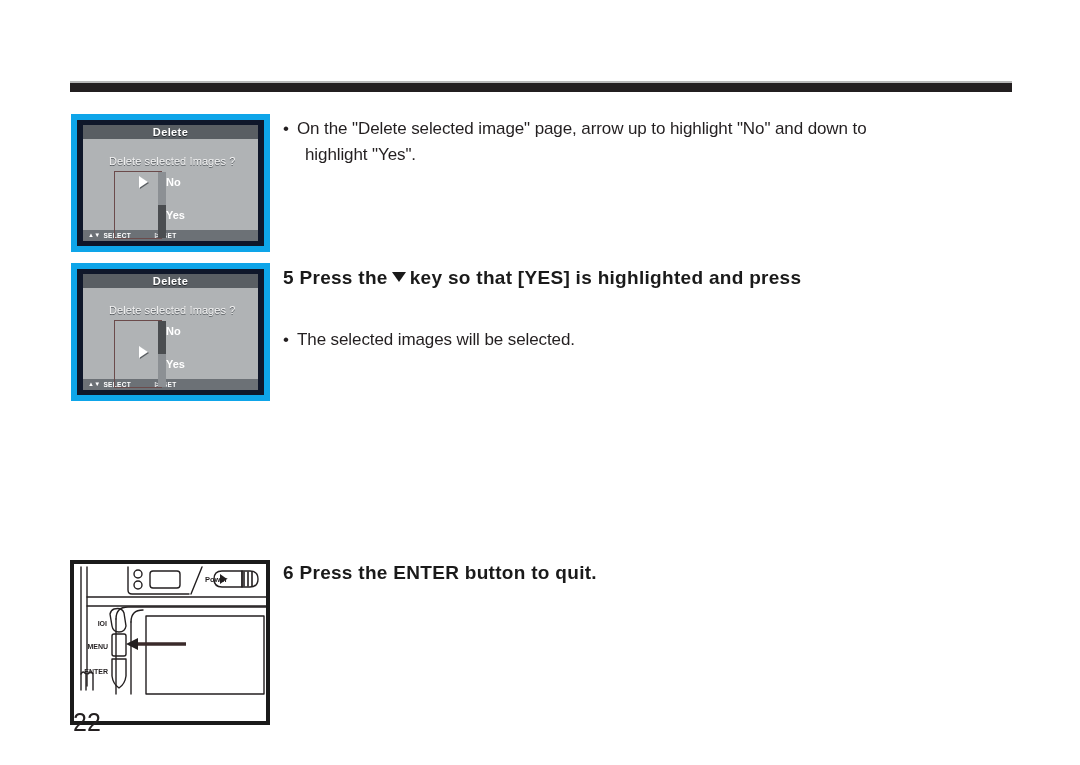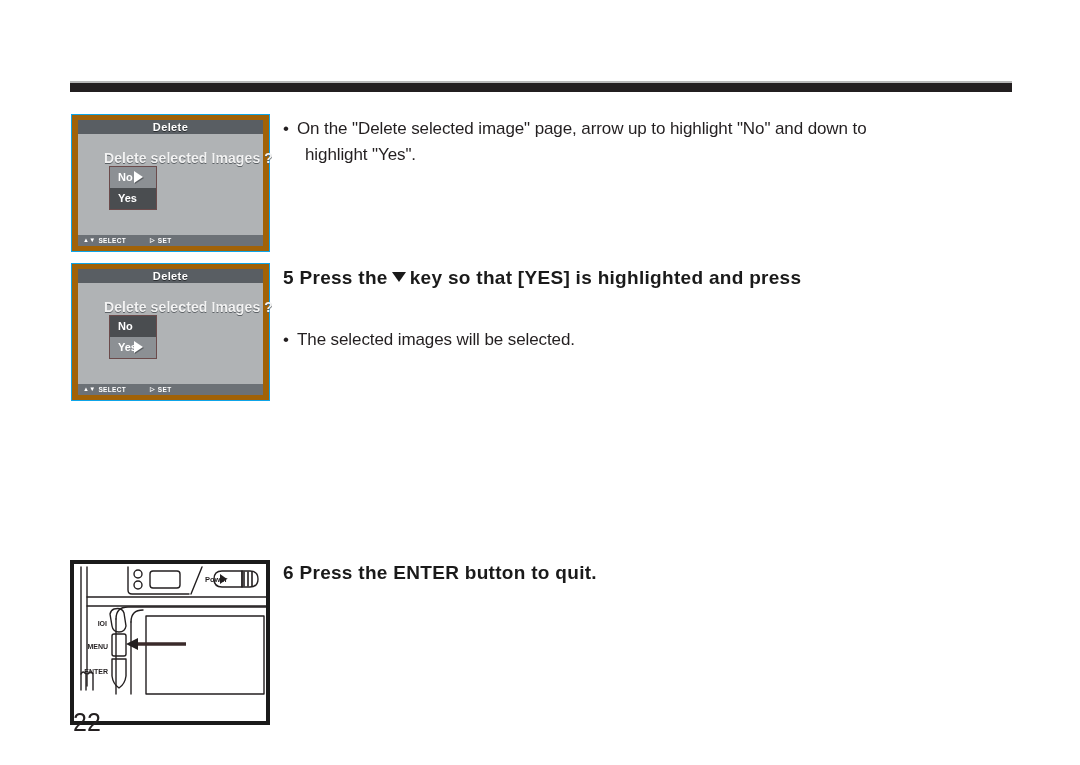--- a/index.html
+++ b/index.html
@@ -23,22 +23,22 @@
     top: 81px;
     width: 942px;
     height: 9px;
     background: #231f20;
     border-top: 2px solid #b8b8b8;
   }
 
   
   .lcd {
     position: absolute;
-    background: #a16207;
-    border: 1px solid #0ea5e9;
+    background: #0f172a;
+    border: 6px solid #0ea5e9;
     box-sizing: border-box;
   }
   .lcd-inner {
     position: absolute;
     left: 6px;
     top: 5px;
     right: 6px;
     bottom: 5px;
     background: #b0b3b5;
     display: flex;
@@ -56,44 +56,45 @@
     text-shadow: 0 1px 0 #2c2f32;
   }
   .lcd-body {
     flex: 1;
     position: relative;
   }
   .lcd-question {
     position: absolute;
     left: 26px;
     top: 16px;
-    font-size: 14px;
-    font-weight: bold;
+    font-size: 11px;
+    font-weight: normal;
     color: #f2f2f2;
     text-shadow: 0 1px 0 #5d6266;
     white-space: nowrap;
     letter-spacing: 0.1px;
   }
   .choice-box {
     position: absolute;
     left: 31px;
     top: 32px;
     width: 48px;
     border: 1px solid #6b4b4b;
     box-sizing: border-box;
   }
   .choice {
-    height: 21px;
+    height: 33px;
     line-height: 21px;
     padding-left: 8px;
     font-size: 11px;
     font-weight: bold;
     color: #ffffff;
     box-sizing: border-box;
     position: relative;
+    margin-left: 43px;
   }
   .choice.dim   { background: #4a4d50; }
   .choice.hi    { background: #8c9094; }
   .caret {
     position: absolute;
     left: 56px;
     width: 0; height: 0;
     border-left: 9px solid #ffffff;
     border-top: 6px solid transparent;
     border-bottom: 6px solid transparent;

